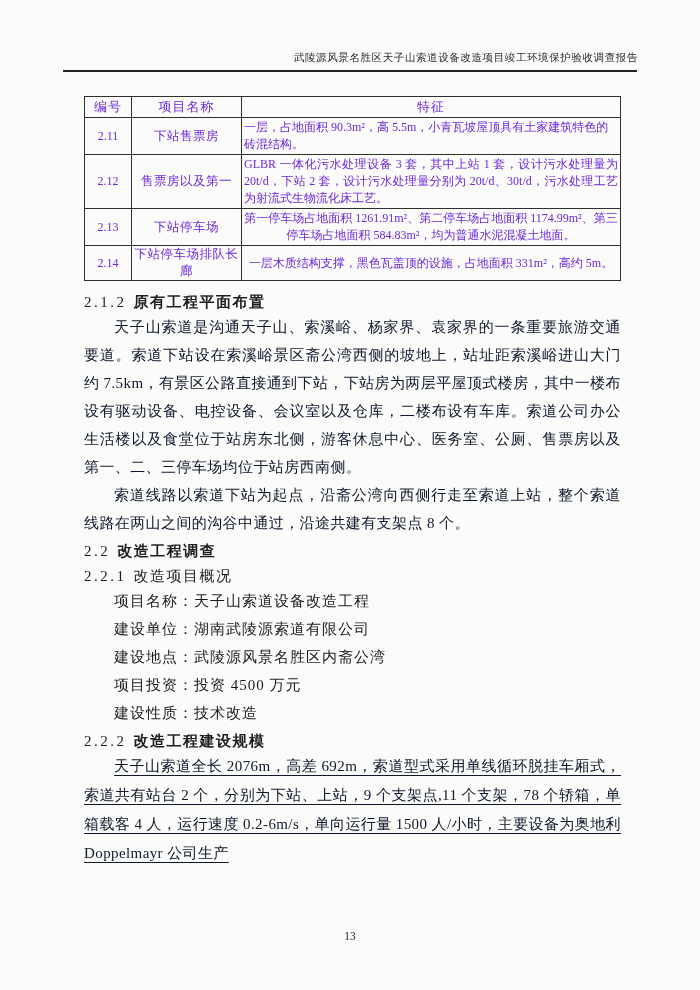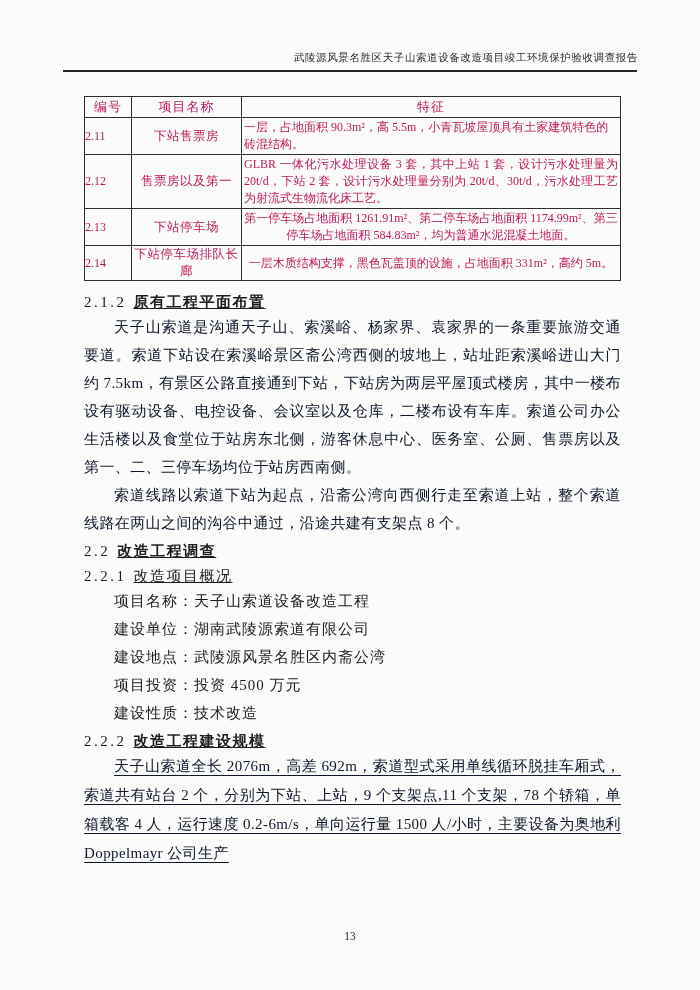--- a/index.html
+++ b/index.html
@@ -11,39 +11,39 @@
   }
   .running-header {
     position:absolute; top:51px; right:62px;
     font-size:10.5px; letter-spacing:0.6px; color:#2b2b2b; white-space:nowrap;
   }
   .header-rule {
     position:absolute; top:70px; left:63px; width:574px; height:2px; background:#232323;
   }
   .content { position:absolute; left:84px; top:96px; width:537px; }
 
-  table.spec { width:100%; border-collapse:collapse; table-layout:fixed; color:#be185d; }
+  table.spec { width:100%; border-collapse:collapse; table-layout:fixed; color:#6d28d9; }
   table.spec th, table.spec td { border:1px solid #2e2e2e; vertical-align:middle; }
   table.spec th { font-weight:normal; font-size:13px; height:21px; text-align:center; letter-spacing:1px; }
-  td.c-id   { text-align:left; font-size:12px; }
+  td.c-id   { text-align:center; font-size:12px; }
   td.c-name { text-align:center; font-size:12.5px; letter-spacing:0.5px; }
   td.c-feat { font-size:12px; line-height:17px; padding:1px 2px; }
   .feat-left    { text-align:left; }
   .feat-justify { text-align:justify; }
   .feat-center  { text-align:center; }
   tr.r-1 td { height:22px; }
   tr.r-2 td { height:37px; }
   tr.r-3 td { height:35px; }
   tr.r-4 td { height:21px; }
 
   h3.sec { margin-top:10px; font-size:15px; line-height:22px; font-weight:normal; white-space:nowrap; }
   .sec-num { letter-spacing:2.5px; margin-right:7px; }
   .sec-title {
     font-family:"Liberation Sans","DejaVu Sans",sans-serif;
-    font-weight:700; letter-spacing:1.5px;text-decoration:underline;
+    font-weight:700; letter-spacing:1.5px;
   }
   .sec-title.regular {
     font-family:"Liberation Serif","DejaVu Serif",serif;
     font-weight:400; letter-spacing:1.5px;
   }
   h3.tight { margin-top:3px; }
   p.body {
     font-size:15px; line-height:28px; text-align:justify;
     text-indent:2em; letter-spacing:0.4px; color:#0f172a;
   }

